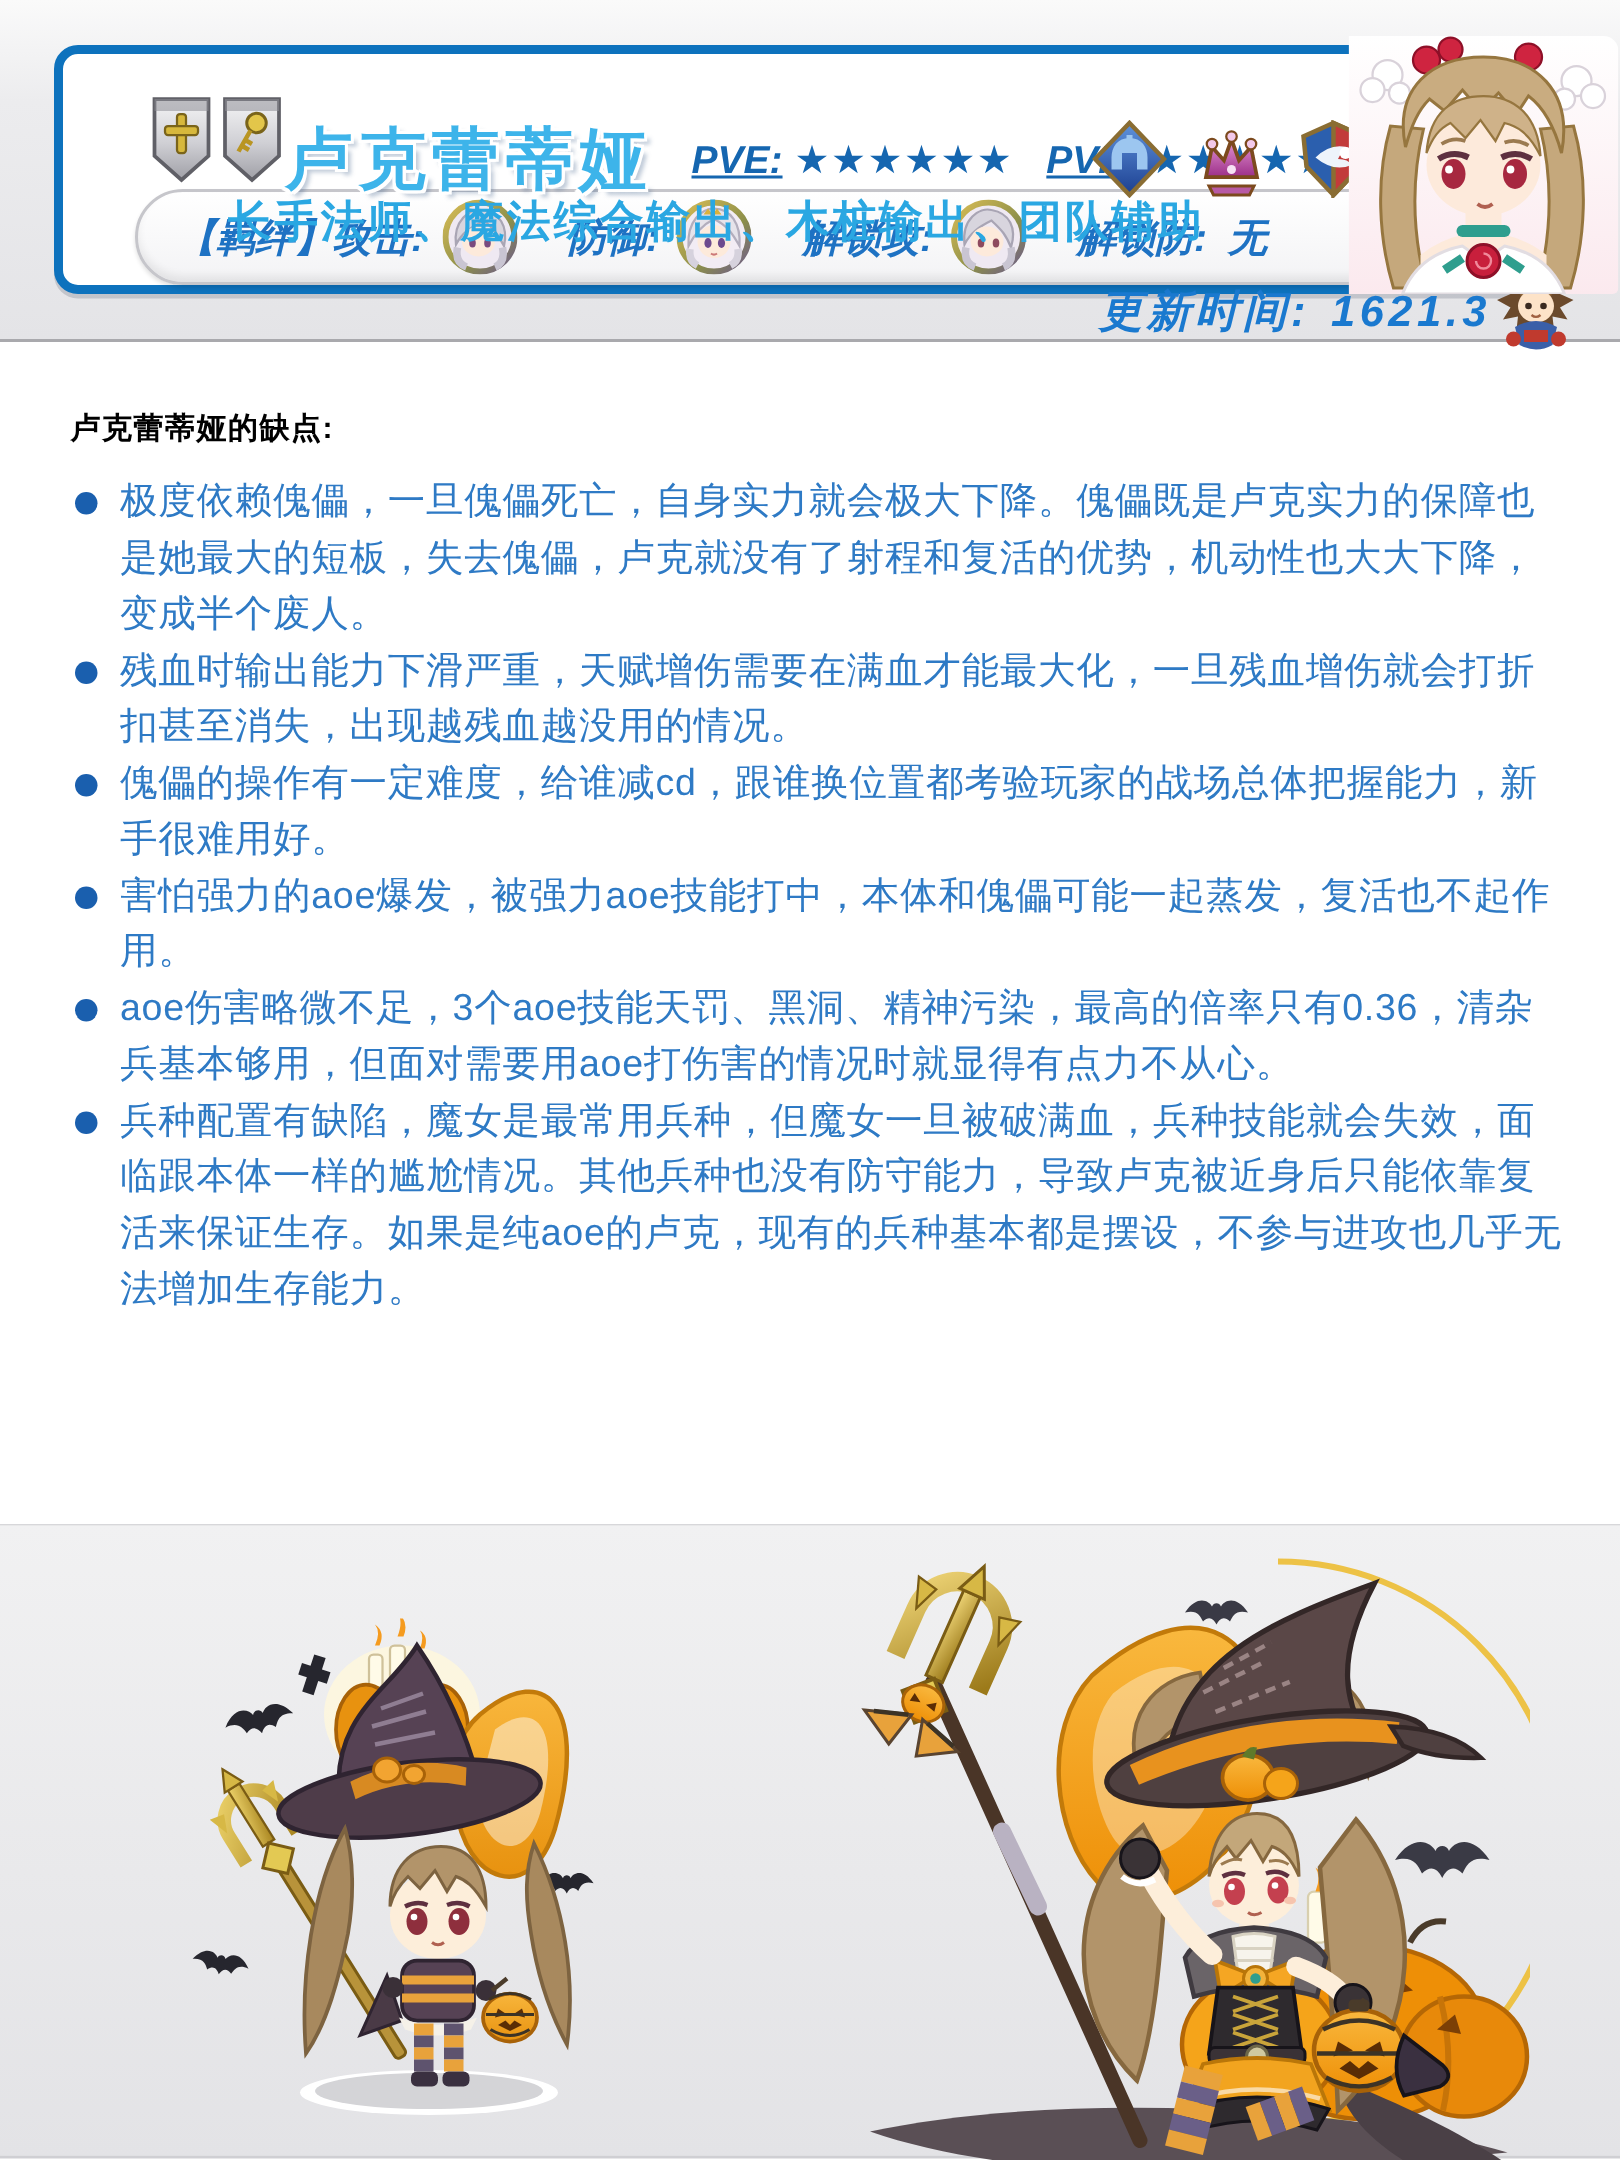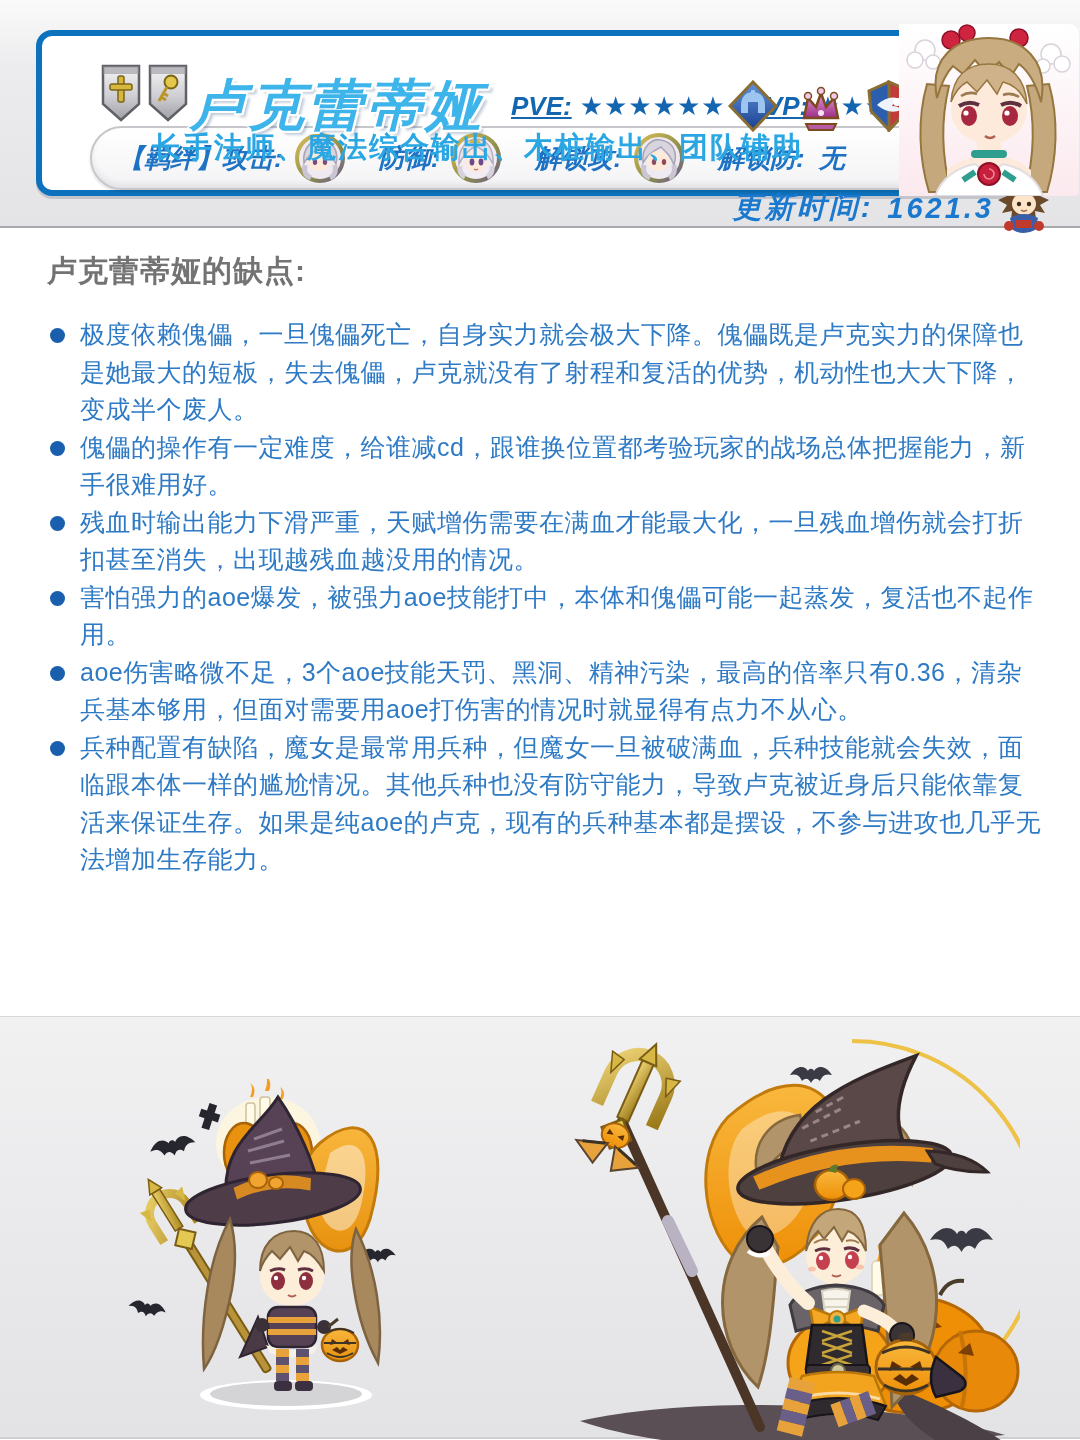--- a/index.html
+++ b/index.html
@@ -9,21 +9,21 @@
   
   .top-band{position:absolute;left:0;top:0;width:1080px;height:226px;
     background:linear-gradient(180deg,#fafafa 0%,#ececee 30%,#e4e4e7 100%);
     border-bottom:2px solid #a9a9ad;}
   
   .header-box{position:absolute;left:36px;top:30px;width:1004px;height:166px;
     background:#fff;border:6px solid #0d72bd;border-radius:16px;box-sizing:border-box;
     box-shadow:0 3px 0 rgba(90,100,115,.25);}
   .shields{position:absolute;left:58px;top:28px;display:flex;gap:5px;z-index:5;}
   .title-row{position:absolute;left:148px;top:44px;width:740px;height:52px;display:flex;align-items:center;z-index:4;}
-  .hero-title{font-size:55px;font-weight:900;font-style:italic;color:#3db4ea;letter-spacing:4px;white-space:nowrap;
+  .hero-title{font-size:45px;font-weight:900;color:#3db4ea;letter-spacing:4px;white-space:nowrap;
     text-shadow:2px 0 #fff,-2px 0 #fff,0 2px #fff,0 -2px #fff,2px 2px #fff,-2px -2px #fff,2px -2px #fff,-2px 2px #fff,4px 4px 3px rgba(70,100,140,.35);}
   .pvrow{display:flex;align-items:center;margin-left:26px;white-space:nowrap;}
   .pv-label{font-size:26px;font-weight:900;font-style:italic;color:#1566b0;margin-right:8px;text-decoration:underline;}
   .pv-stars{font-size:26px;color:#1566b0;letter-spacing:1px;margin-right:22px;}
   .tag-row{position:absolute;left:110px;top:92px;width:800px;z-index:4;
     font-size:29px;font-weight:800;color:#2aa7e2;letter-spacing:2px;white-space:nowrap;}
   .badges{position:absolute;left:686px;top:44px;display:flex;gap:18px;z-index:4;}
   .badge{width:50px;height:52px;}
   
   .bond-bar{position:absolute;left:48px;top:90px;width:922px;height:64px;border-radius:32px;
@@ -36,21 +36,21 @@
   .bond-none{font-size:26px;font-weight:900;font-style:italic;color:#1e72c3;margin-left:14px;}
   
   .portrait{position:absolute;left:857px;top:-12px;width:180px;height:172px;z-index:6;
     border-radius:0 10px 4px 0;overflow:hidden;box-shadow:-2px 0 0 rgba(13,114,189,.0);}
   
   .update-row{position:absolute;right:86px;top:188px;display:flex;align-items:center;z-index:2;text-align:right;}
   .update-text{font-size:29px;font-weight:900;font-style:italic;color:#1a79cf;letter-spacing:3px;white-space:nowrap;}
   .mascot{position:absolute;right:28px;top:174px;width:56px;height:60px;z-index:3;}
 
   
-  .content-head{position:absolute;left:47px;top:251px;font-size:30px;font-weight:900;color:#737373;letter-spacing:1px;}
+  .content-head{position:absolute;left:47px;top:272px;font-size:20px;font-weight:900;color:#000000;letter-spacing:1px;}
   .bullet-list{position:absolute;left:50px;top:316px;width:992px;margin:0;padding:0;list-style:none;}
   .bullet-list li{display:flex;margin:0;padding:0;}
   .dot{flex:none;width:15px;height:15px;border-radius:50%;background:#1a5fae;margin:12px 15px 0 0;}
   .btext{flex:1;font-size:25px;line-height:37.5px;color:#2e7ac5;font-weight:500;letter-spacing:.5px;}
 
   
   .bottom-band{position:absolute;left:0;top:1016px;width:1080px;height:420px;
     background:linear-gradient(180deg,#f1f1f2 0%,#e9e9eb 55%,#e3e3e6 100%);
     border-top:1px solid #d7d7da;border-bottom:2px solid #cfcfd3;}
   .chibi-art{position:absolute;left:108px;top:62px;width:344px;height:332px;}
@@ -267,25 +267,25 @@
 
   <div class="content-head">卢克蕾蒂娅的缺点:</div>
 
   <ul class="bullet-list">
     <li>
         <span class="dot"></span>
         <span class="btext">极度依赖傀儡，一旦傀儡死亡，自身实力就会极大下降。傀儡既是卢克实力的保障也是她最大的短板，失去傀儡，卢克就没有了射程和复活的优势，机动性也大大下降，变成半个废人。</span>
       </li>
     <li>
         <span class="dot"></span>
-        <span class="btext">傀儡的操作有一定难度，给谁减cd，跟谁换位置都考验玩家的战场总体把握能力，新手很难用好。</span>
+        <span class="btext">残血时输出能力下滑严重，天赋增伤需要在满血才能最大化，一旦残血增伤就会打折扣甚至消失，出现越残血越没用的情况。</span>
       </li>
     <li>
         <span class="dot"></span>
-        <span class="btext">残血时输出能力下滑严重，天赋增伤需要在满血才能最大化，一旦残血增伤就会打折扣甚至消失，出现越残血越没用的情况。</span>
+        <span class="btext">傀儡的操作有一定难度，给谁减cd，跟谁换位置都考验玩家的战场总体把握能力，新手很难用好。</span>
       </li>
     <li>
         <span class="dot"></span>
         <span class="btext">害怕强力的aoe爆发，被强力aoe技能打中，本体和傀儡可能一起蒸发，复活也不起作用。</span>
       </li>
     <li>
         <span class="dot"></span>
         <span class="btext">aoe伤害略微不足，3个aoe技能天罚、黑洞、精神污染，最高的倍率只有0.36，清杂兵基本够用，但面对需要用aoe打伤害的情况时就显得有点力不从心。</span>
       </li>
     <li>

